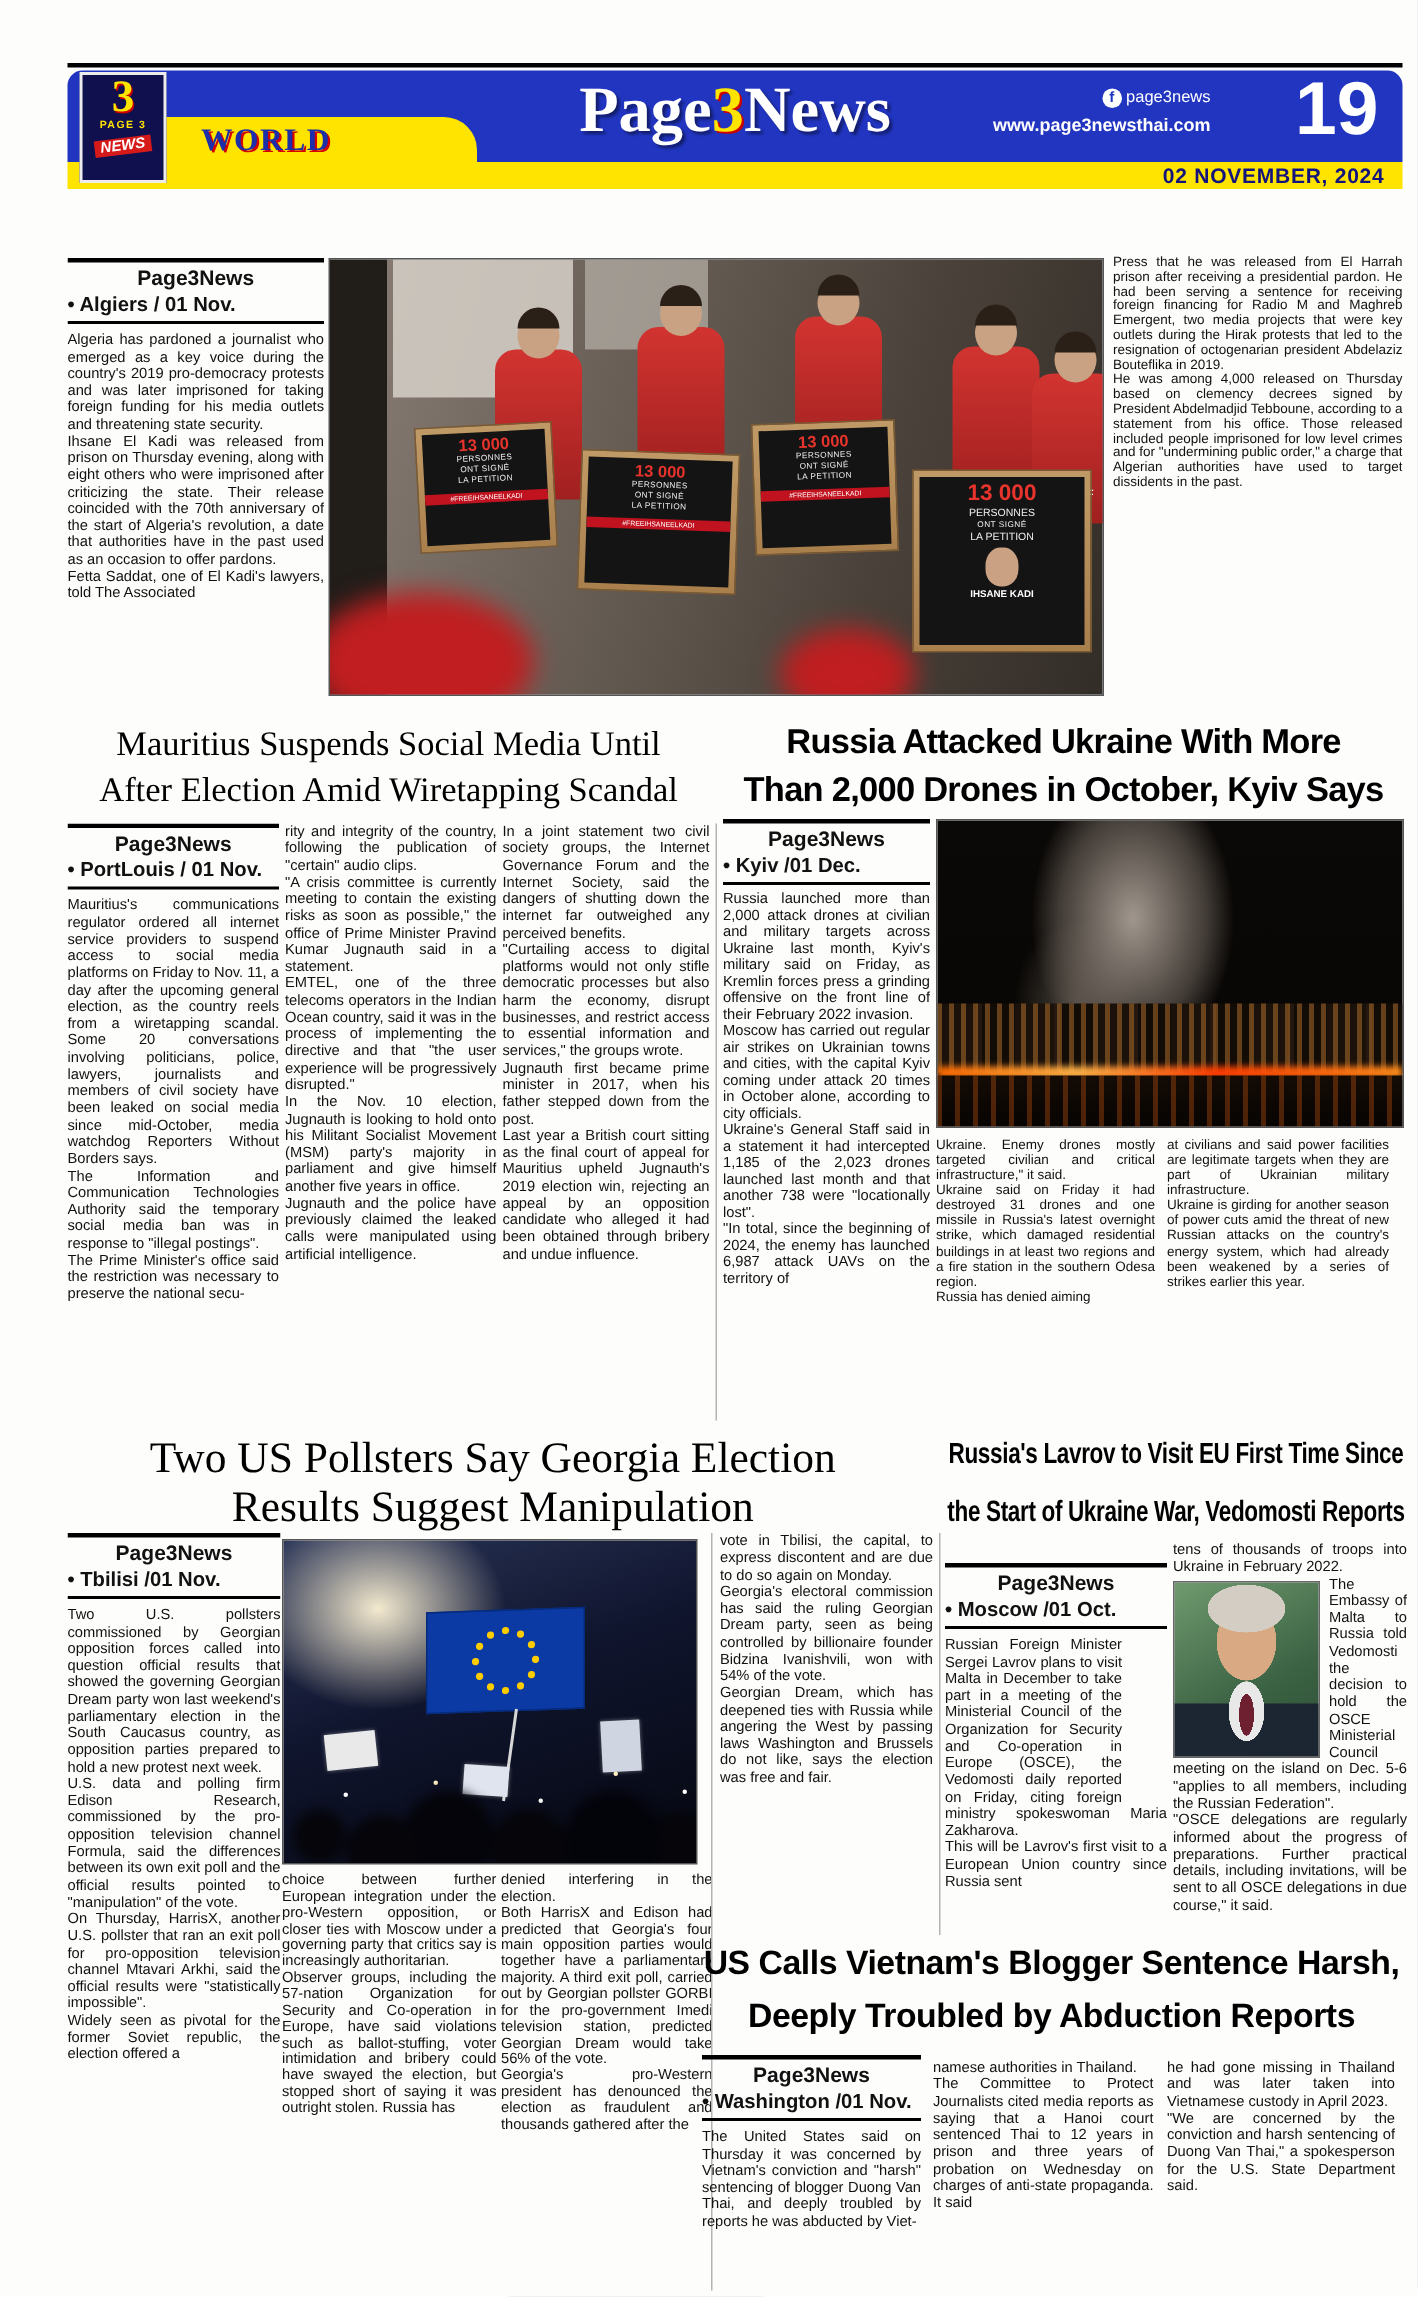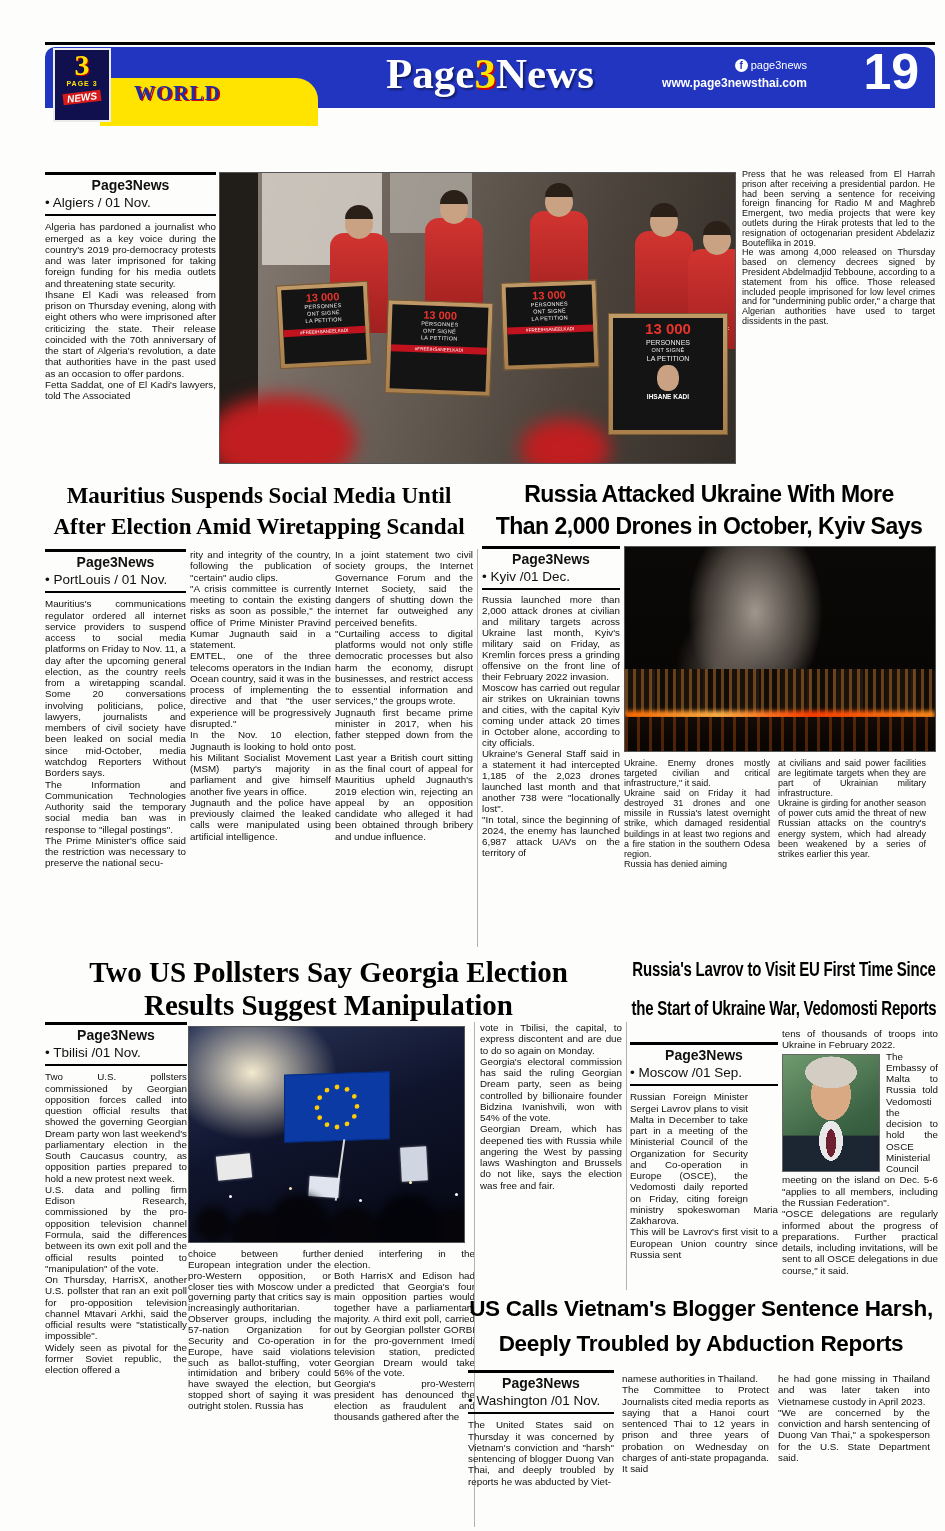--- a/index.html
+++ b/index.html
@@ -19,24 +19,24 @@
   .masthead{left:0;right:0;top:2px;text-align:center;font-family:"Liberation Serif",serif;font-weight:bold;font-size:43px;color:#fff;text-shadow:2px 2px 2px rgba(0,0,0,.45);z-index:2}
   .masthead .m3{color:#ffe400;text-shadow:1.5px 1.5px 0 #cc0000}
   .fb-row{right:128px;top:12px;color:#fff;font-size:11px;text-align:right}
   .fb-ico{display:inline-block;width:13px;height:13px;border-radius:50%;background:#fff;color:#2135c0;font-weight:bold;font-size:10px;line-height:13px;text-align:center;margin-right:3px}
   .fb-ico::before{content:"f"}
   .site-url{right:128px;top:29px;color:#fff;font-weight:bold;font-size:12px}
   .page-num{right:16px;top:-4px;color:#fff;font-weight:bold;font-size:50px}
   .date-label{position:absolute;right:12px;top:0;color:#13137d;font-weight:bold;font-size:14px;line-height:18px;letter-spacing:.5px}
   
   .hl-sans{font-weight:bold;white-space:pre;text-align:center;color:#000}
-  .hl-serif{font-family:"Liberation Serif",serif;font-weight:bold;white-space:pre;text-align:center;color:#000}
+  .hl-serif{font-family:"Liberation Serif",serif;font-weight:normal;white-space:pre;text-align:center;color:#000}
   .byline{border-top:3px solid #000;border-bottom:2px solid #000;padding:2px 0 3px;margin-bottom:5px}
   .bl-brand{font-weight:bold;font-size:14px;text-align:center;line-height:1.15}
-  .bl-place{font-weight:normal;font-size:13.5px;line-height:1.2;padding-top:2px}
+  .bl-place{font-weight:bold;font-size:13.5px;line-height:1.2;padding-top:2px}
   .col{overflow:hidden}
   .coltext{text-align:justify;white-space:pre-line;color:#101010}
   .fs10{font-size:9.8px;line-height:1.15}
   .fs9{font-size:9px;line-height:1.12}
   .vsep{width:1px;background:#b3b3b3}
   .photo{border:1px solid #555;overflow:hidden}
   
   .alg-photo{background:linear-gradient(105deg,#8a8078 0%,#6e645c 30%,#4a423a 70%,#332d28 100%)}
   .alg-band{position:absolute;left:0;top:0;width:38px;height:100%;background:#211d19}
   .alg-light{position:absolute;left:42px;top:0;width:120px;height:92px;background:#d6d0c8;opacity:.85}
@@ -97,20 +97,23 @@
   <div class="abs top-rule"></div>
   <div class="abs world-tab">
     <div class="world-label">WORLD</div>
   </div>
   <div class="abs banner">
     <div class="abs masthead"><span>Page</span><span class="m3">3</span><span>News</span></div>
     <div class="abs fb-row"><span class="fb-ico"></span><span>page3news</span></div>
     <div class="abs site-url">www.page3newsthai.com</div>
     <div class="abs page-num">19</div>
   </div>
+  <div class="abs ystrip">
+    <div class="date-label">02 NOVEMBER, 2024</div>
+  </div>
   <div class="abs logo-box">
     <div class="logo-num">3</div>
     <div class="logo-page">PAGE 3</div>
     <div class="logo-news">NEWS</div>
   </div>
 
 
   <div class="abs col" style="left:45px;top:172px;width:171px;height:294px">
     <div class="byline">
       <div class="bl-brand">Page3News</div>
@@ -294,21 +297,21 @@
   <div class="abs vsep" style="left:626px;top:1022px;height:268px"></div>
 
   <div class="abs" style="left:630px;top:950px;width:308px;height:86px;overflow:visible">
     <div class="hl-sans" style="width:400px;transform:scaleX(0.77);transform-origin:0 0;font-size:19.5px;line-height:2.0;letter-spacing:-0.3px">Russia's Lavrov to Visit EU First Time Since
 the Start of Ukraine War, Vedomosti Reports</div>
   </div>
 
   <div class="abs col" style="left:630px;top:1042px;width:148px;height:250px">
     <div class="byline">
       <div class="bl-brand">Page3News</div>
-      <div class="bl-place">• Moscow  /01 Sep.</div>
+      <div class="bl-place">• Moscow  /01 Oct.</div>
     </div>
     <div style="float:right;width:30px;height:112px"></div>
     <div class="coltext fs10">Russian Foreign Minister Sergei Lavrov plans to visit Malta in December to take part in a meeting of the Ministerial Council of the Organization for Security and Co-operation in Europe (OSCE), the Vedomosti daily reported on Friday, citing foreign ministry spokeswoman Maria Zakharova.
 This will be Lavrov's first visit to a European Union country since Russia sent</div>
   </div>
 
   <div class="abs col" style="left:782px;top:1028px;width:156px;height:264px">
     <div class="coltext fs10">tens of thousands of troops into Ukraine in February 2022.</div>
     <div class="lavrov-photo"></div>
     <div class="coltext fs10">The Embassy of Malta to Russia told Vedomosti the decision to hold the OSCE Ministerial Council meeting on the island on Dec. 5-6 "applies to all members, including the Russian Federation".

